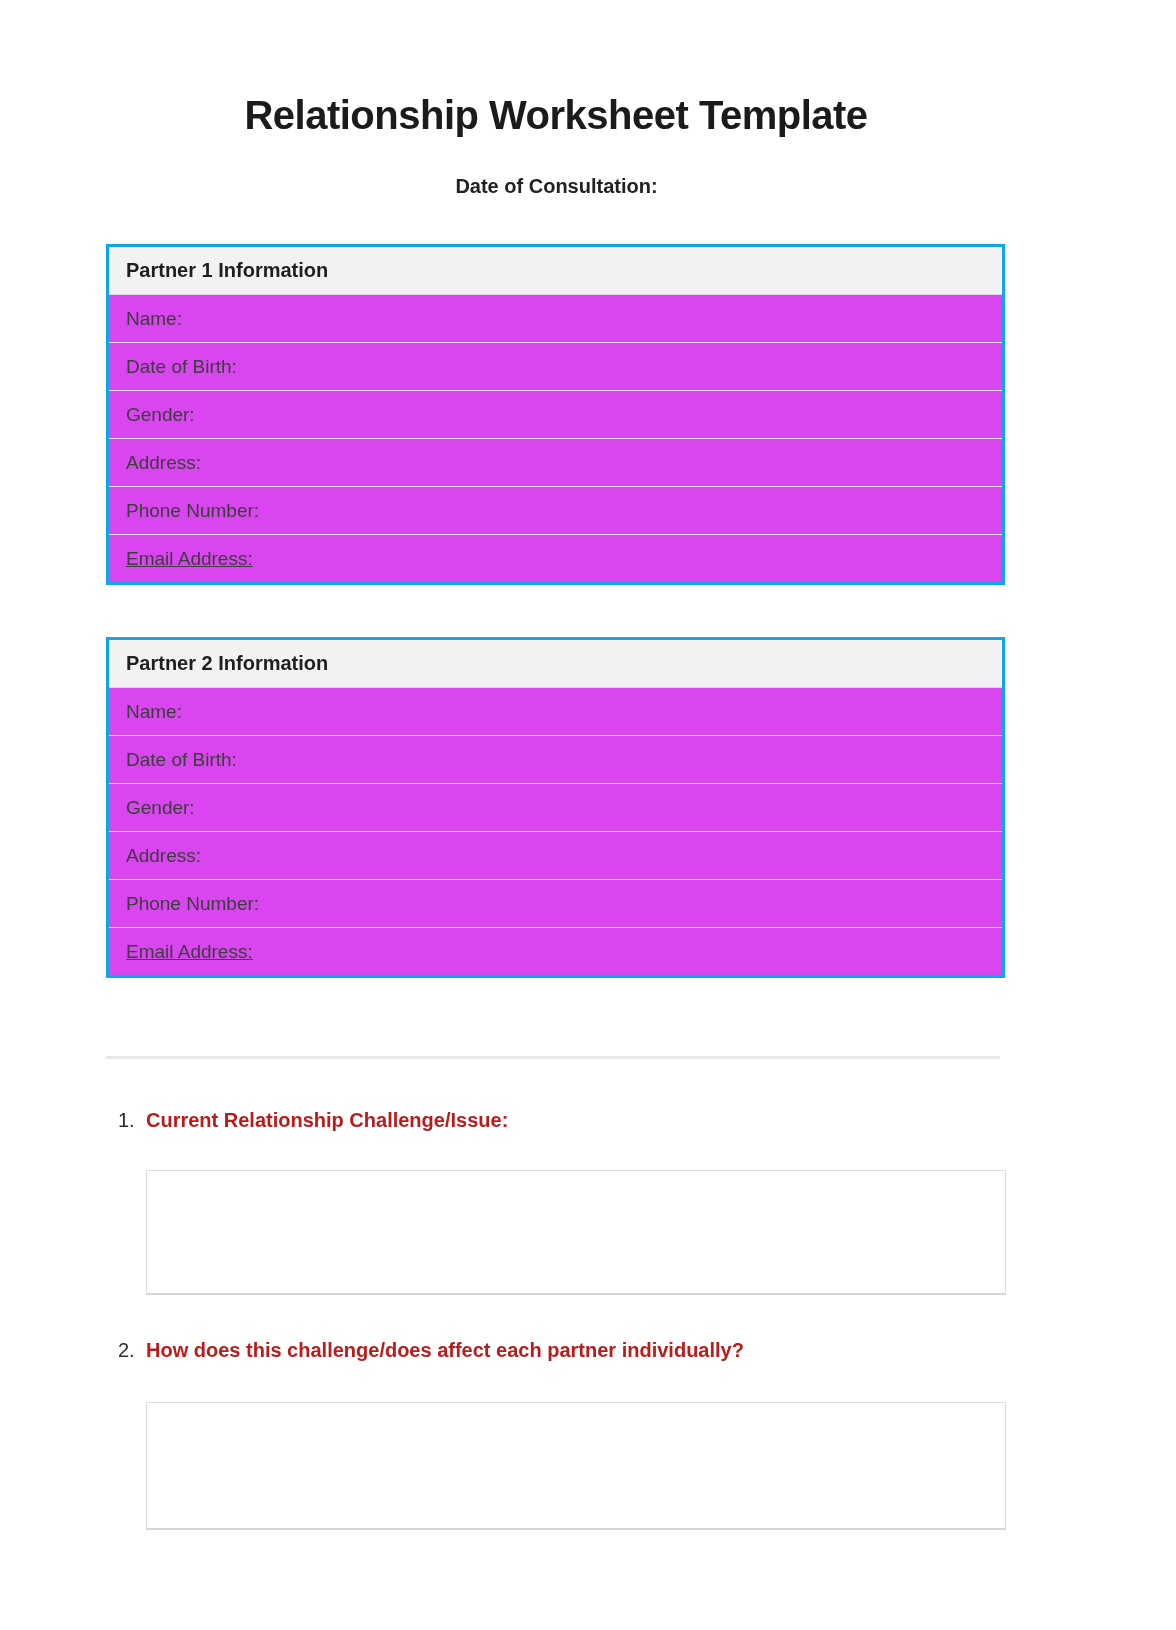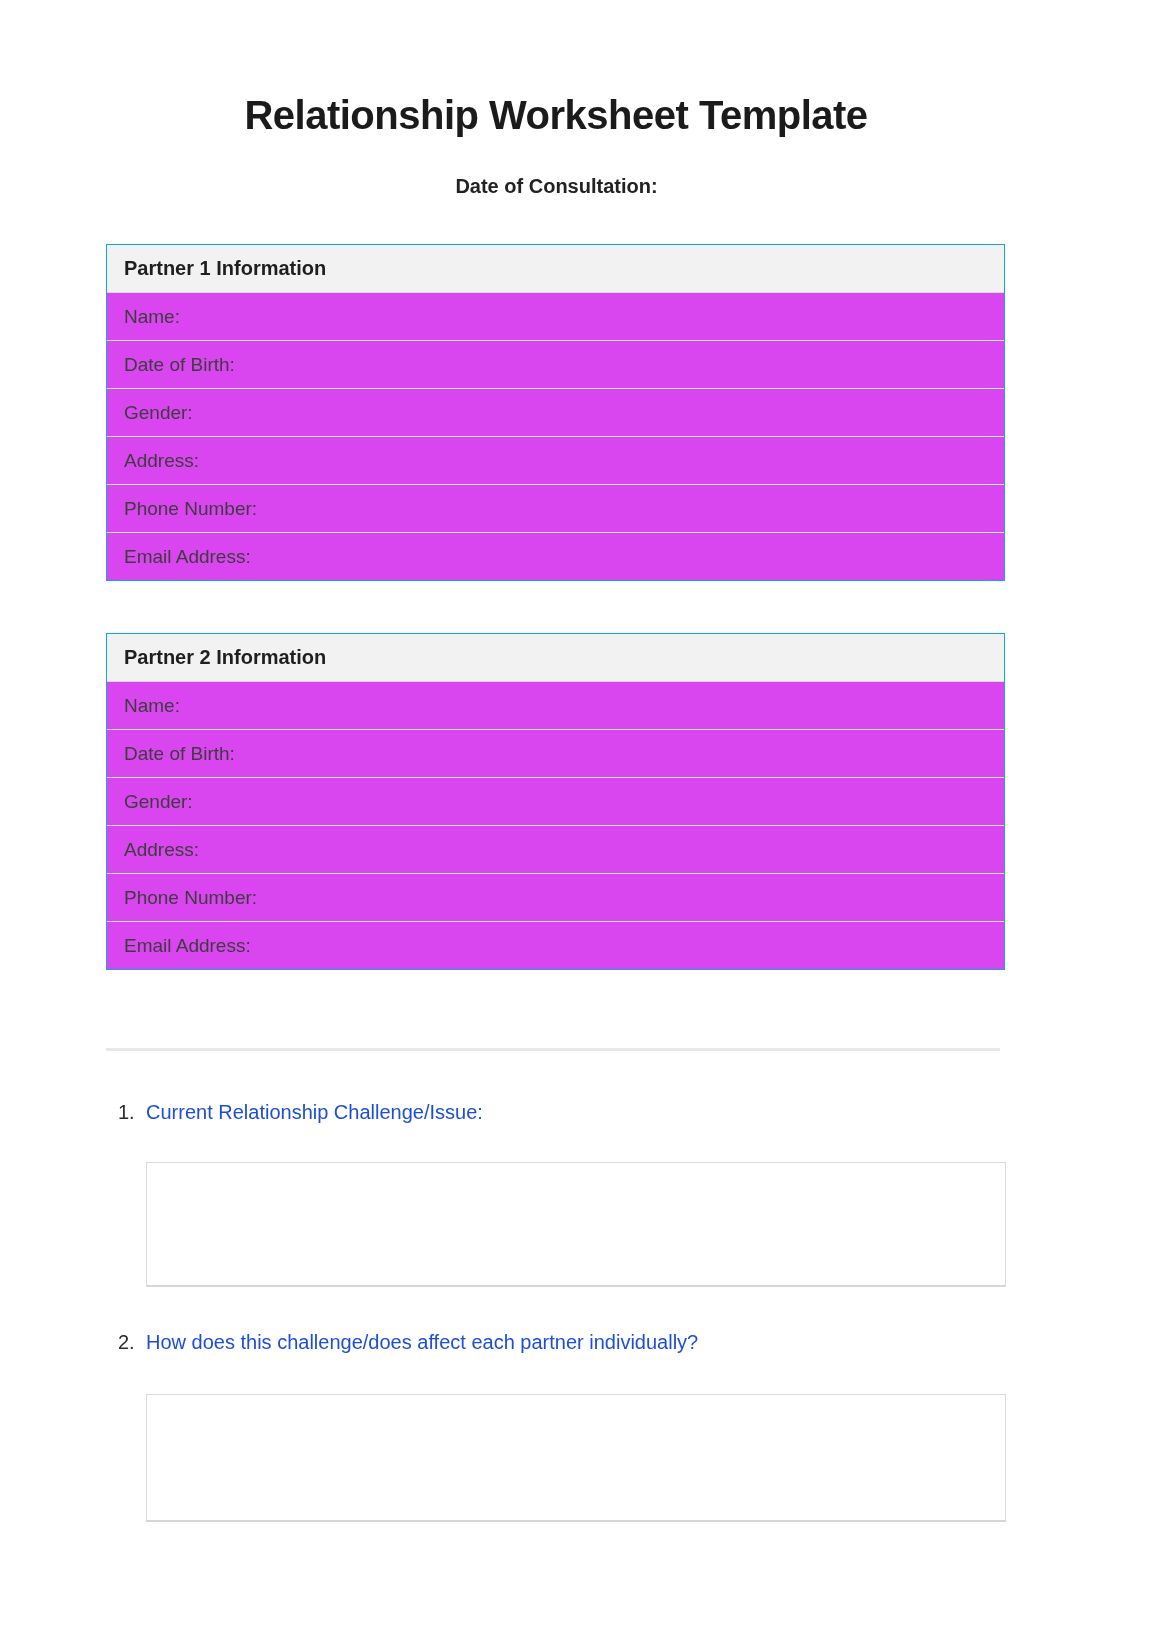--- a/index.html
+++ b/index.html
@@ -28,21 +28,21 @@
   .date-label {
     margin: 36px 106px 0 107px;
     font-size: 20px;
     line-height: 24px;
     font-weight: bold;
     color: #222222;
     text-align: center;
   }
   .info-table {
     margin: 46px 107px 0 106px;
-    border: 1px solid #0ea5e9;
+    border: 3px solid #0ea5e9;
     border-collapse: collapse;
     background: #ffffff;
   }
   .info-table.second {
     margin-top: 52px;
   }
   .info-table .thead {
     height: 47px;
     background: #f2f2f3;
     border-bottom: 1px solid #d9d9d9;
@@ -58,20 +58,21 @@
     border-bottom: 1px solid #e4e4e4;
     display: flex;
     align-items: center;
     padding-left: 17px;
     font-size: 19px;
     color: #3d3d3d;
     background: #d946ef;
   }
   .info-table .trow:last-child {
     border-bottom: none;
+    text-decoration: underline;
   }
   .divider {
     margin: 78px 112px 0 106px;
     height: 3px;
     background: #e8e8e8;
   }
   .question {
     margin: 48px 106px 0 0;
     padding-left: 118px;
     font-size: 20px;
@@ -81,22 +82,22 @@
   .question.second {
     margin-top: 42px;
   }
   .q-num {
     display: inline-block;
     min-width: 28px;
     font-weight: normal;
     color: #2c2c2c;
   }
   .q-text {
-    font-weight: normal;
-    color: #1d4ed8;
+    font-weight: bold;
+    color: #b91c1c;
     text-align: center;
   }
   .answer-box {
     margin: 37px 106px 0 146px;
     height: 122px;
     background: #ffffff;
     border: 1px solid #dcdcdc;
     border-bottom: 2px solid #d6d6d6;
   }
   .answer-box.second {

